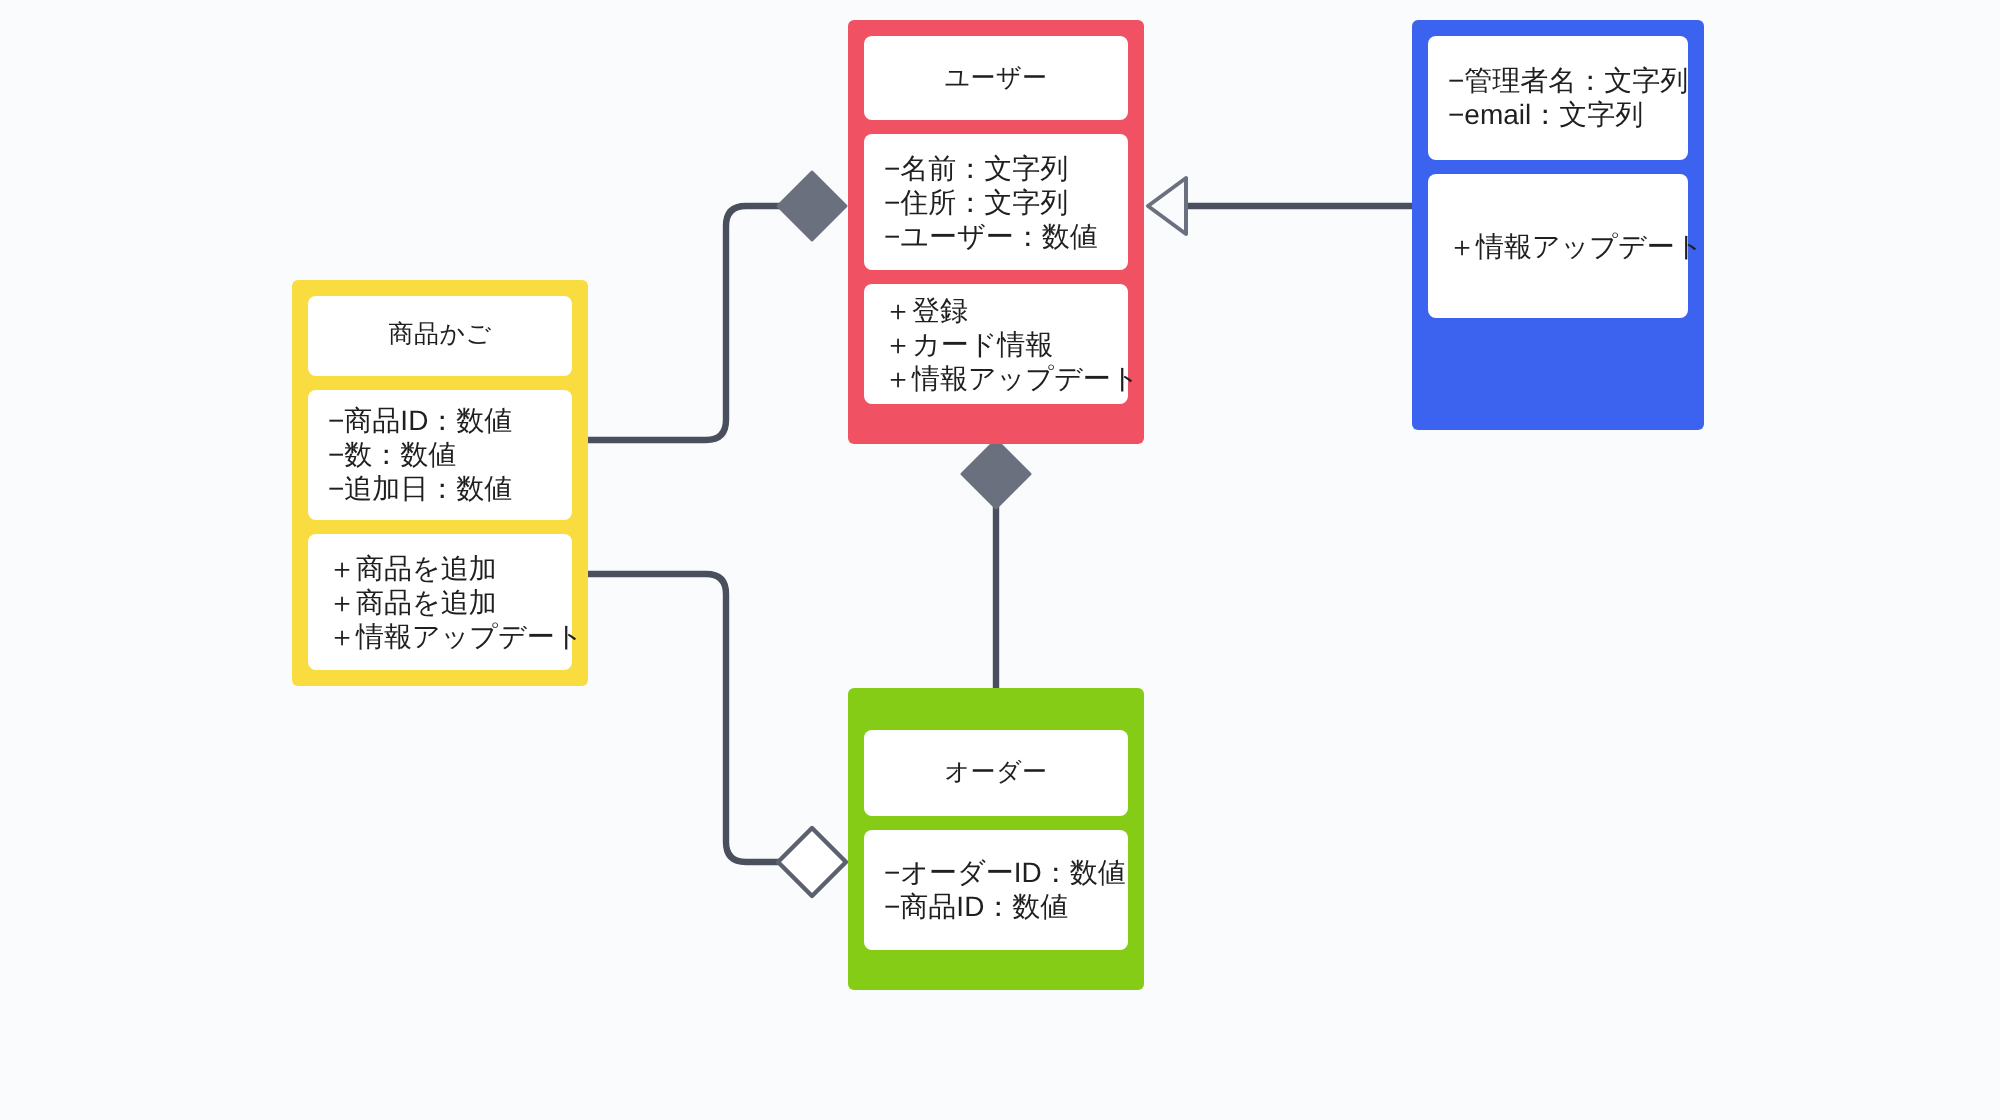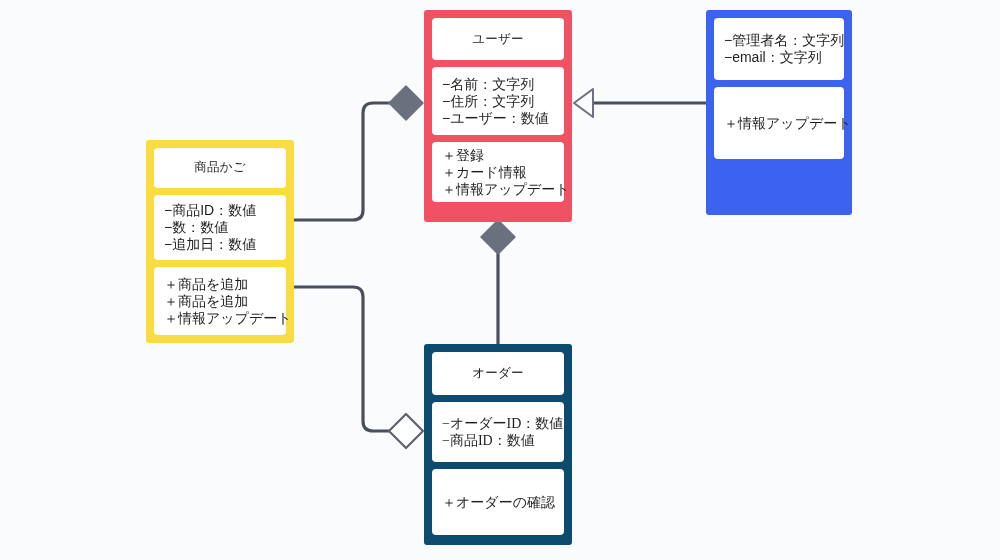--- a/index.html
+++ b/index.html
@@ -87,23 +87,23 @@
   #box-admin     { left: 706px; top: 10px;  width: 146px; height: 205px; background: #3b63f0; }
   #box-admin .name-comp  { height: 42px; }
   #box-admin .attr-comp  { height: 62px; }
   #box-admin .op-comp    { height: 72px; }
 
   #box-cart      { left: 146px; top: 140px; width: 148px; height: 203px; background: #f9dc40; }
   #box-cart .name-comp   { height: 40px; }
   #box-cart .attr-comp   { height: 66px; }
   #box-cart .op-comp     { height: 68px; }
 
-  #box-order     { left: 424px; top: 344px; width: 148px; height: 201px; background: #0c4a6e; }
+  #box-order     { left: 424px; top: 344px; width: 148px; height: 151px; background: #84cc16; justify-content: center; }
   #box-order .name-comp  { height: 43px; }
-  #box-order .attr-comp  { height: 60px; font-family: Liberation Serif, serif; }
+  #box-order .attr-comp  { height: 60px; }
   #box-order .op-comp    { height: 66px; }
 
   
   #box-order .op-comp .member-list { justify-content: center; }
   #box-admin .op-comp .member-list { justify-content: center; }
 </style>
 </head>
 <body>
 
 <div id="canvas">
@@ -184,20 +184,15 @@
   <div class="class-box" id="box-order">
     <div class="compartment name-comp">
       <div class="class-title">オーダー</div>
     </div>
     <div class="compartment attr-comp">
       <div class="member-list">
         <div class="member">−オーダーID：数値</div>
         <div class="member">−商品ID：数値</div>
       </div>
     </div>
-    <div class="compartment op-comp">
-      <div class="member-list">
-        <div class="member">＋オーダーの確認</div>
-      </div>
-    </div>
   </div>
 
 </div>
 
 </body></html>

